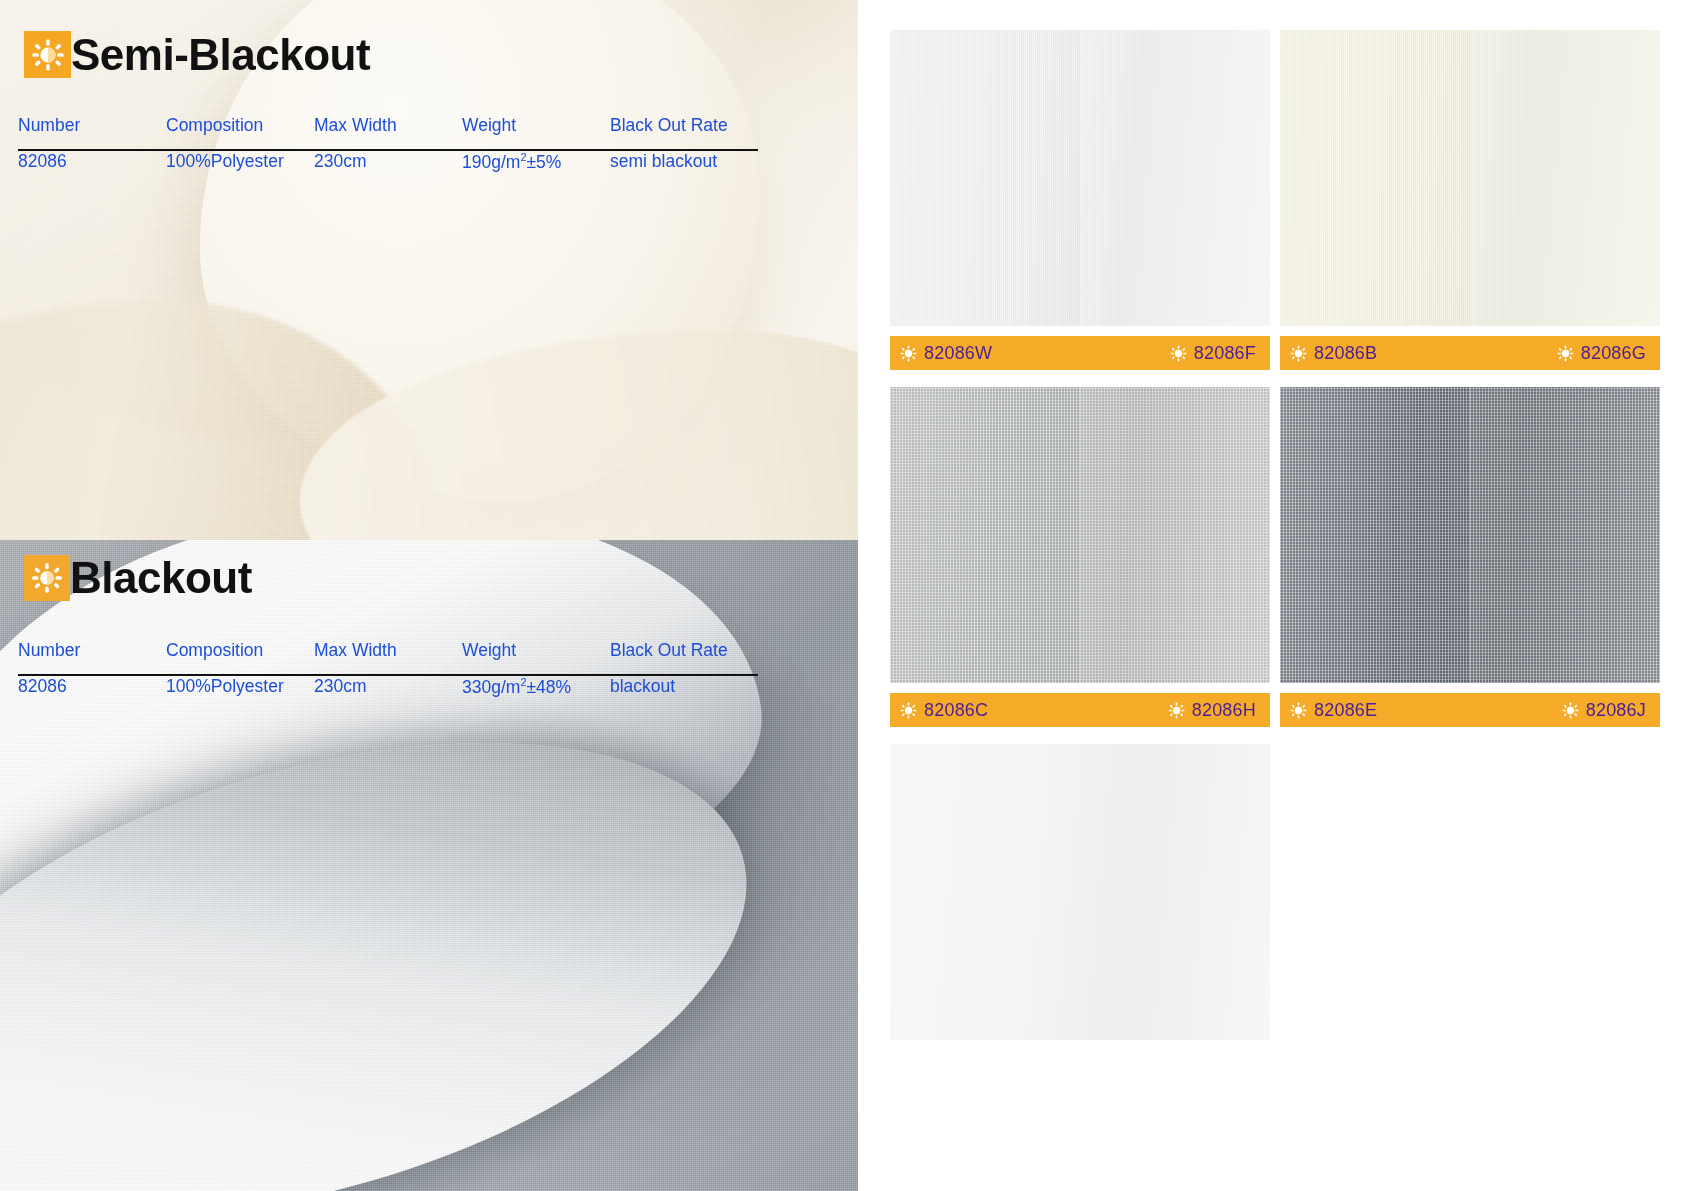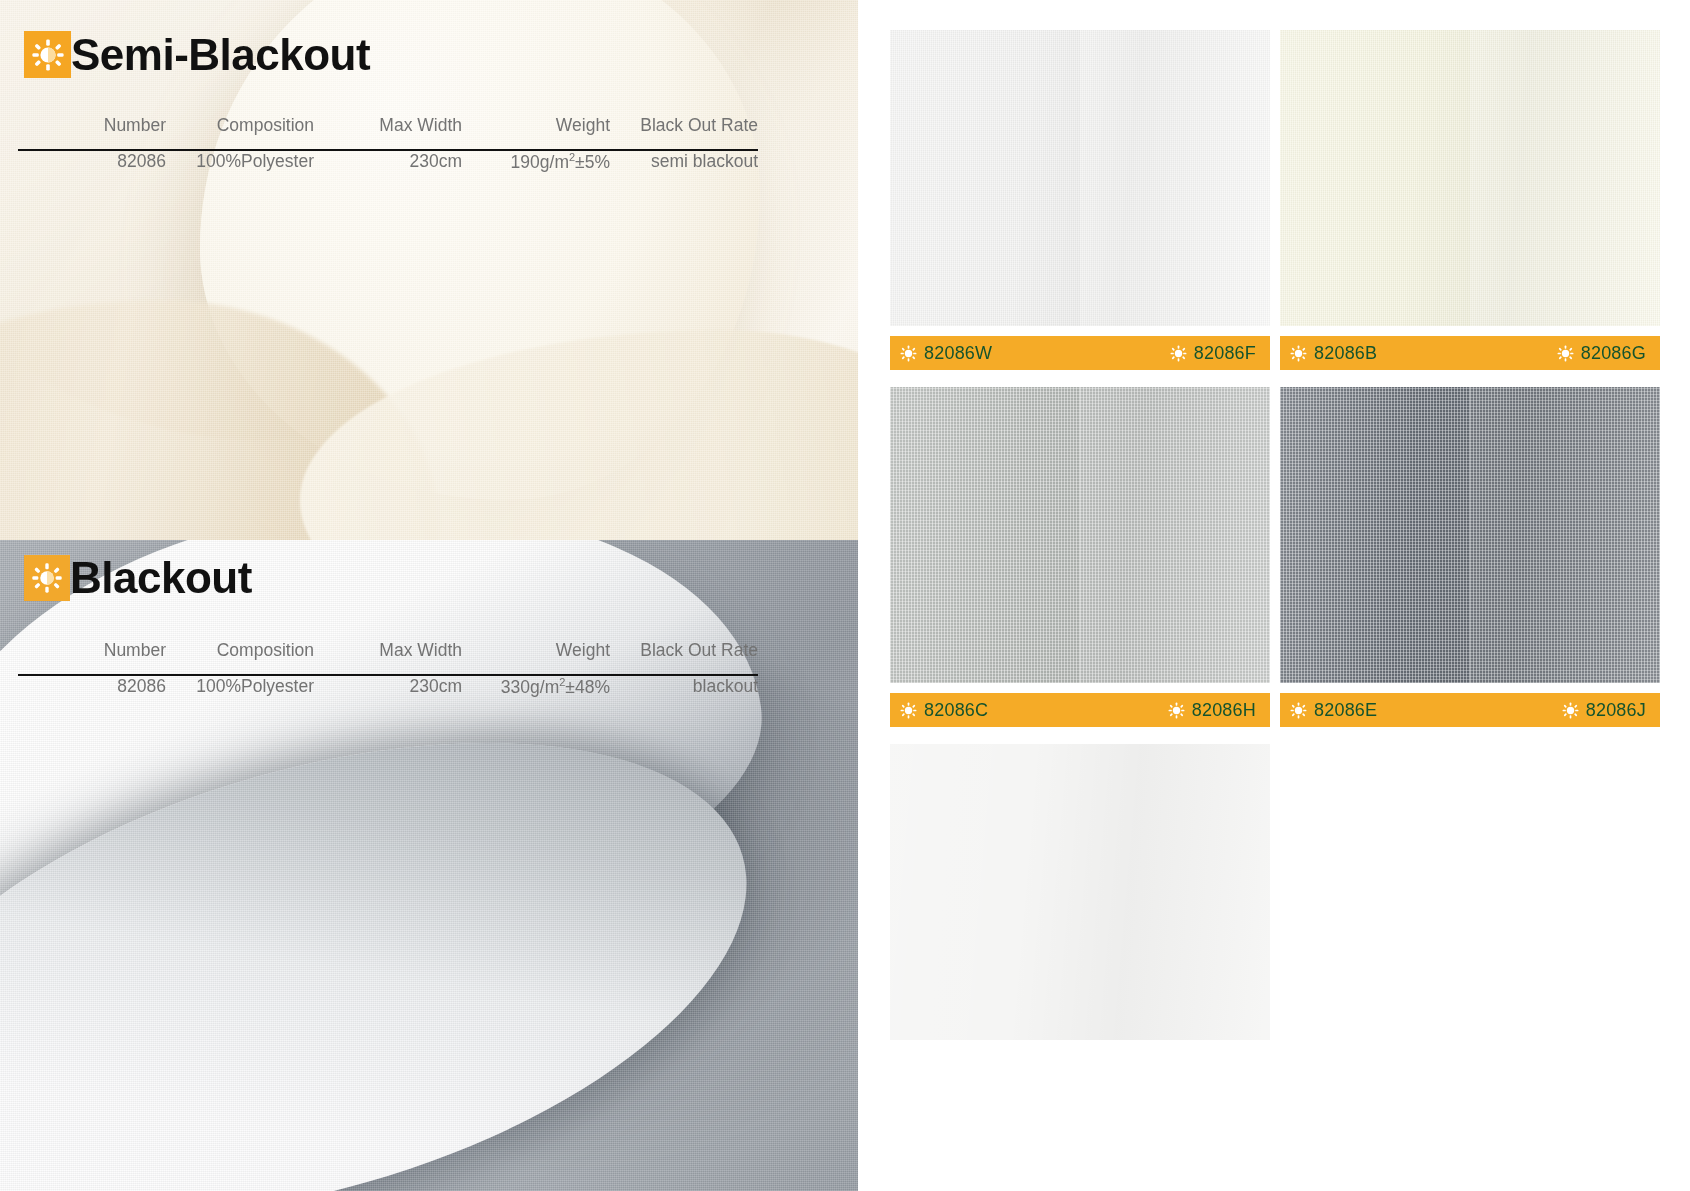--- a/index.html
+++ b/index.html
@@ -169,23 +169,23 @@
     position: absolute;
     z-index: 5;
     width: 740px;
   }
   .spec-row {
     display: flex;
     width: 100%;
   }
   .spec-cell {
     flex: 1 1 0;
-    text-align: right;
+    text-align: left;
     font-size: 17.5px;
-    color: #737373;
+    color: #1d4ed8;
     line-height: 1.2;
     white-space: nowrap;
   }
   .spec-row.head .spec-cell { padding-bottom: 13px; }
   .spec-rule {
     height: 2px;
     background: #111111;
     width: 100%;
   }
   .spec-row.body .spec-cell { }
@@ -252,21 +252,21 @@
     margin-top: 10px;
   }
   .swatch-bar.single { justify-content: flex-start; }
   .chip {
     display: flex;
     align-items: center;
     gap: 7px;
   }
   .chip-label {
     font-size: 18px;
-    color: #14532d;
+    color: #4c1d95;
     line-height: 1;
     letter-spacing: .2px;
     white-space: nowrap;
   }
   .mini-sun { flex: none; display: block; }
 </style>
 </head>
 <body>
 
 <div class="page">

